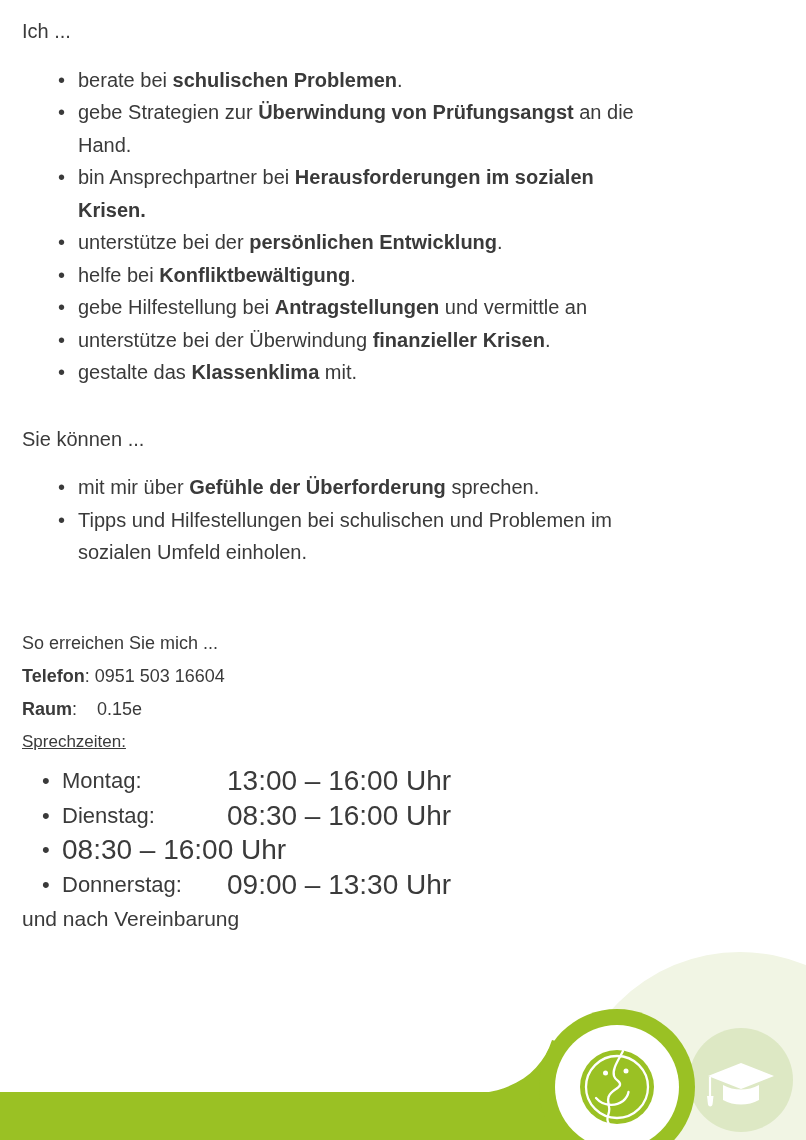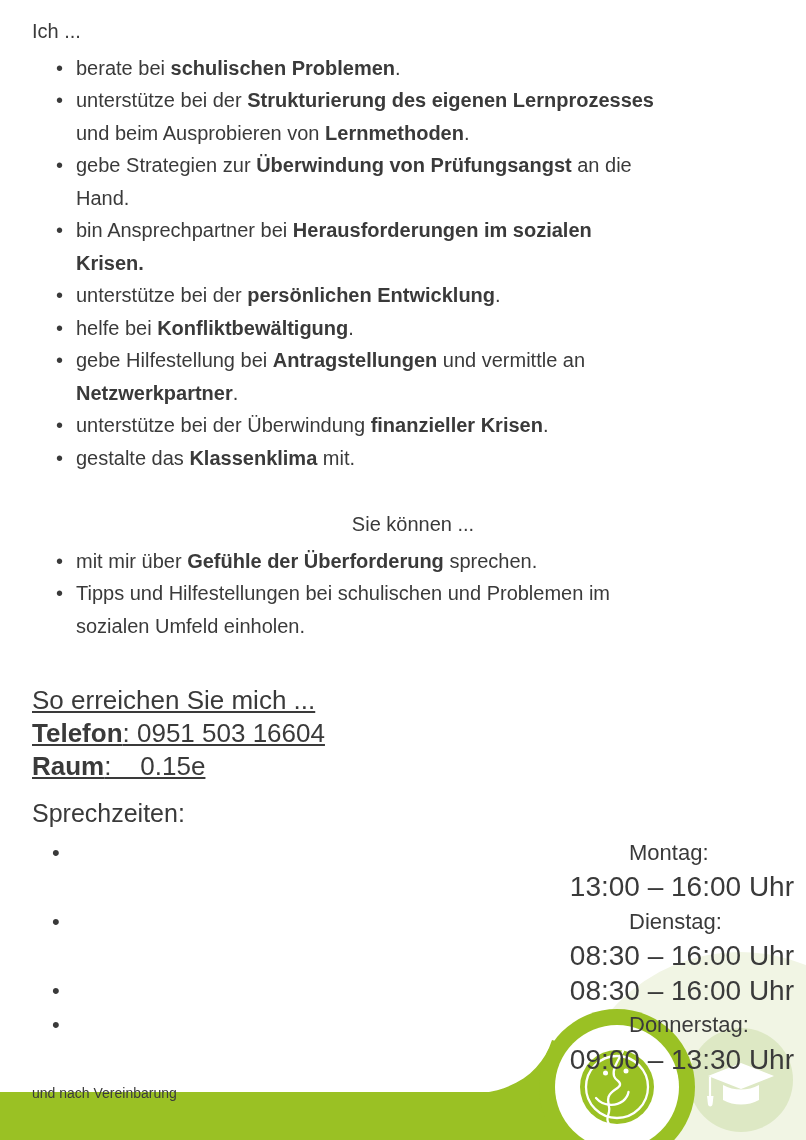--- a/index.html
+++ b/index.html
@@ -2,36 +2,36 @@
 <html><head>
 <meta charset="utf-8">
 <style>
   html,body{margin:0;padding:0;}
   body{
     width:806px;height:1140px;position:relative;overflow:hidden;
     background:#ffffff;
     font-family:"Liberation Sans",sans-serif;
     color:#3a3a3a;
   }
-  .content{position:absolute;left:32px;top:15px;width:762px;font-size:20px;line-height:32.5px;}
+  .content{position:absolute;left:22px;top:15px;width:762px;font-size:20px;line-height:32.5px;}
   .sec-heading{font-weight:400;}
-  ul.blist{list-style:none;margin:4px;padding:0;}
+  ul.blist{list-style:none;margin:16px;padding:0;}
   ul.blist li{position:relative;padding-left:40px;}
   ul.blist li::before{content:"\2022";position:absolute;left:20px;top:0;}
   b{font-weight:700;}
-  .sie-heading{margin-top:34px;text-align:center;}
-  .contact-block{margin-top:42px;font-size:26px;line-height:33px;text-decoration:underline;}
+  .sie-heading{margin-top:34px;}
+  .contact-block{margin-top:58px;font-size:18px;line-height:33px;}
   .cline{white-space:pre-wrap;}
-  .sz-heading{margin-top:14px;font-size:25px;}
+  .sz-heading{font-size:17px;text-decoration:underline;}
   ul.schedule{list-style:none;margin:6px 0 0 0;padding:0;line-height:34.5px;}
-  ul.schedule li{position:relative;padding-left:40px;display:flex;align-items:flex-end;flex-direction:column;}
+  ul.schedule li{position:relative;padding-left:40px;display:flex;align-items:center;}
   ul.schedule li::before{content:"\2022";position:absolute;left:20px;top:0;font-size:22px;}
   .day{display:inline-block;width:165px;font-size:22px;}
   .time{font-size:28px;}
-  .note{font-size:14px;line-height:33px;}
+  .note{font-size:21px;line-height:33px;}
   svg.decor{position:absolute;left:0;top:0;pointer-events:none;}
 </style>
 </head>
 <body style="color: rgb(58, 58, 58);">
 
 <svg class="decor" width="806" height="1140" viewBox="0 0 806 1140" aria-hidden="true">
   <rect x="0" y="1092" width="806" height="48" fill="#9ac124"></rect>
   <path d="M 483,1093 C 520,1088 543,1068 552,1040 L 595,1052 L 595,1093 Z" fill="#9ac124"></path>
   <circle cx="740" cy="1124" r="172" fill="#f1f5e4"></circle>
   <circle cx="741" cy="1080" r="52" fill="#dde8c4"></circle>
@@ -56,40 +56,35 @@
 </svg>
 
 <div class="content">
 
   <div class="sec-heading">Ich ...</div>
   <ul class="blist">
       <li>
         <div class="tline"><span>berate bei </span><b>schulischen Problemen</b><span>.</span></div>
       </li>
       <li>
-        <div class="tline"><span>unterstütze bei der </span><b>Strukturierung des eigenen Lernprozesses</b></div>
-        <div class="tline"><span>und beim Ausprobieren von </span><b>Lernmethoden</b><span>.</span></div>
-      </li>
-      <li>
         <div class="tline"><span>gebe Strategien zur </span><b>Überwindung von Prüfungsangst</b><span> an die</span></div>
         <div class="tline"><span>Hand.</span></div>
       </li>
       <li>
         <div class="tline"><span>bin Ansprechpartner bei </span><b>Herausforderungen im sozialen</b></div>
         <div class="tline"><b>Krisen.</b></div>
       </li>
       <li>
         <div class="tline"><span>unterstütze bei der </span><b>persönlichen Entwicklung</b><span>.</span></div>
       </li>
       <li>
         <div class="tline"><span>helfe bei </span><b>Konfliktbewältigung</b><span>.</span></div>
       </li>
       <li>
         <div class="tline"><span>gebe Hilfestellung bei </span><b>Antragstellungen</b><span> und vermittle an</span></div>
-        <div class="tline"><b>Netzwerkpartner</b><span>.</span></div>
       </li>
       <li>
         <div class="tline"><span>unterstütze bei der Überwindung </span><b>finanzieller Krisen</b><span>.</span></div>
       </li>
       <li>
         <div class="tline"><span>gestalte das </span><b>Klassenklima</b><span> mit.</span></div>
       </li>
     </ul>
 
   <div class="sec-heading sie-heading">Sie können ...</div>

